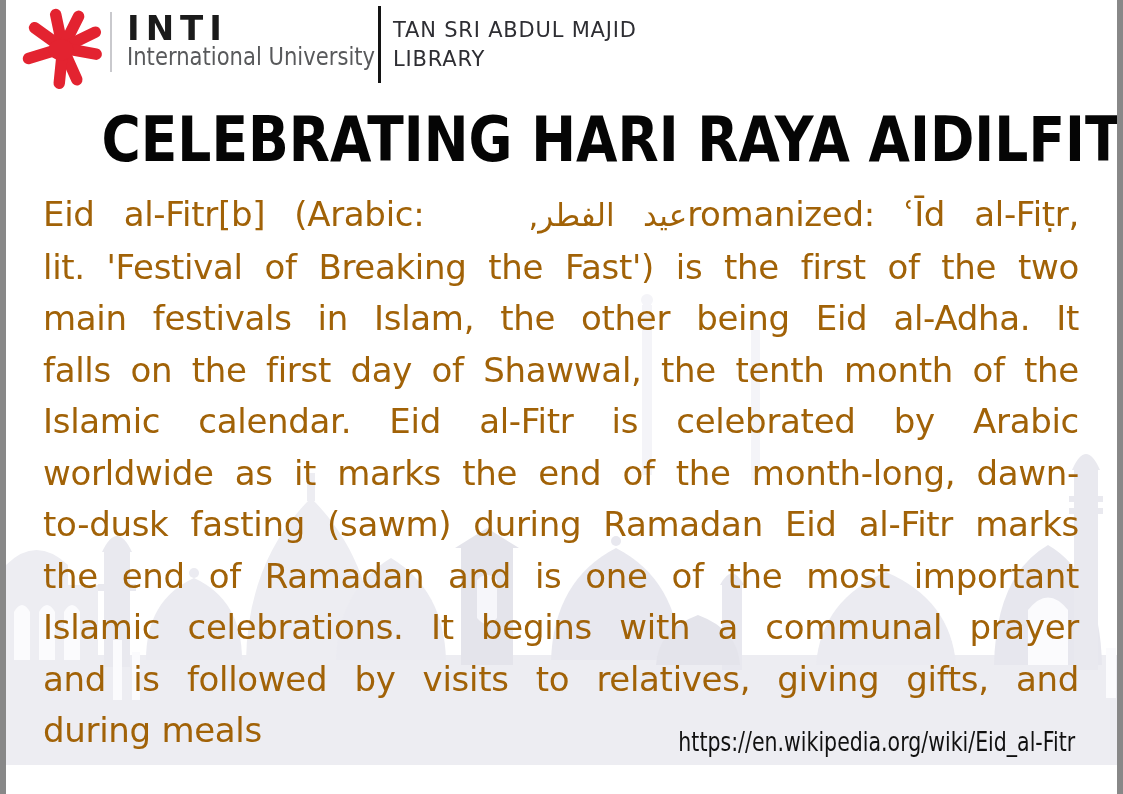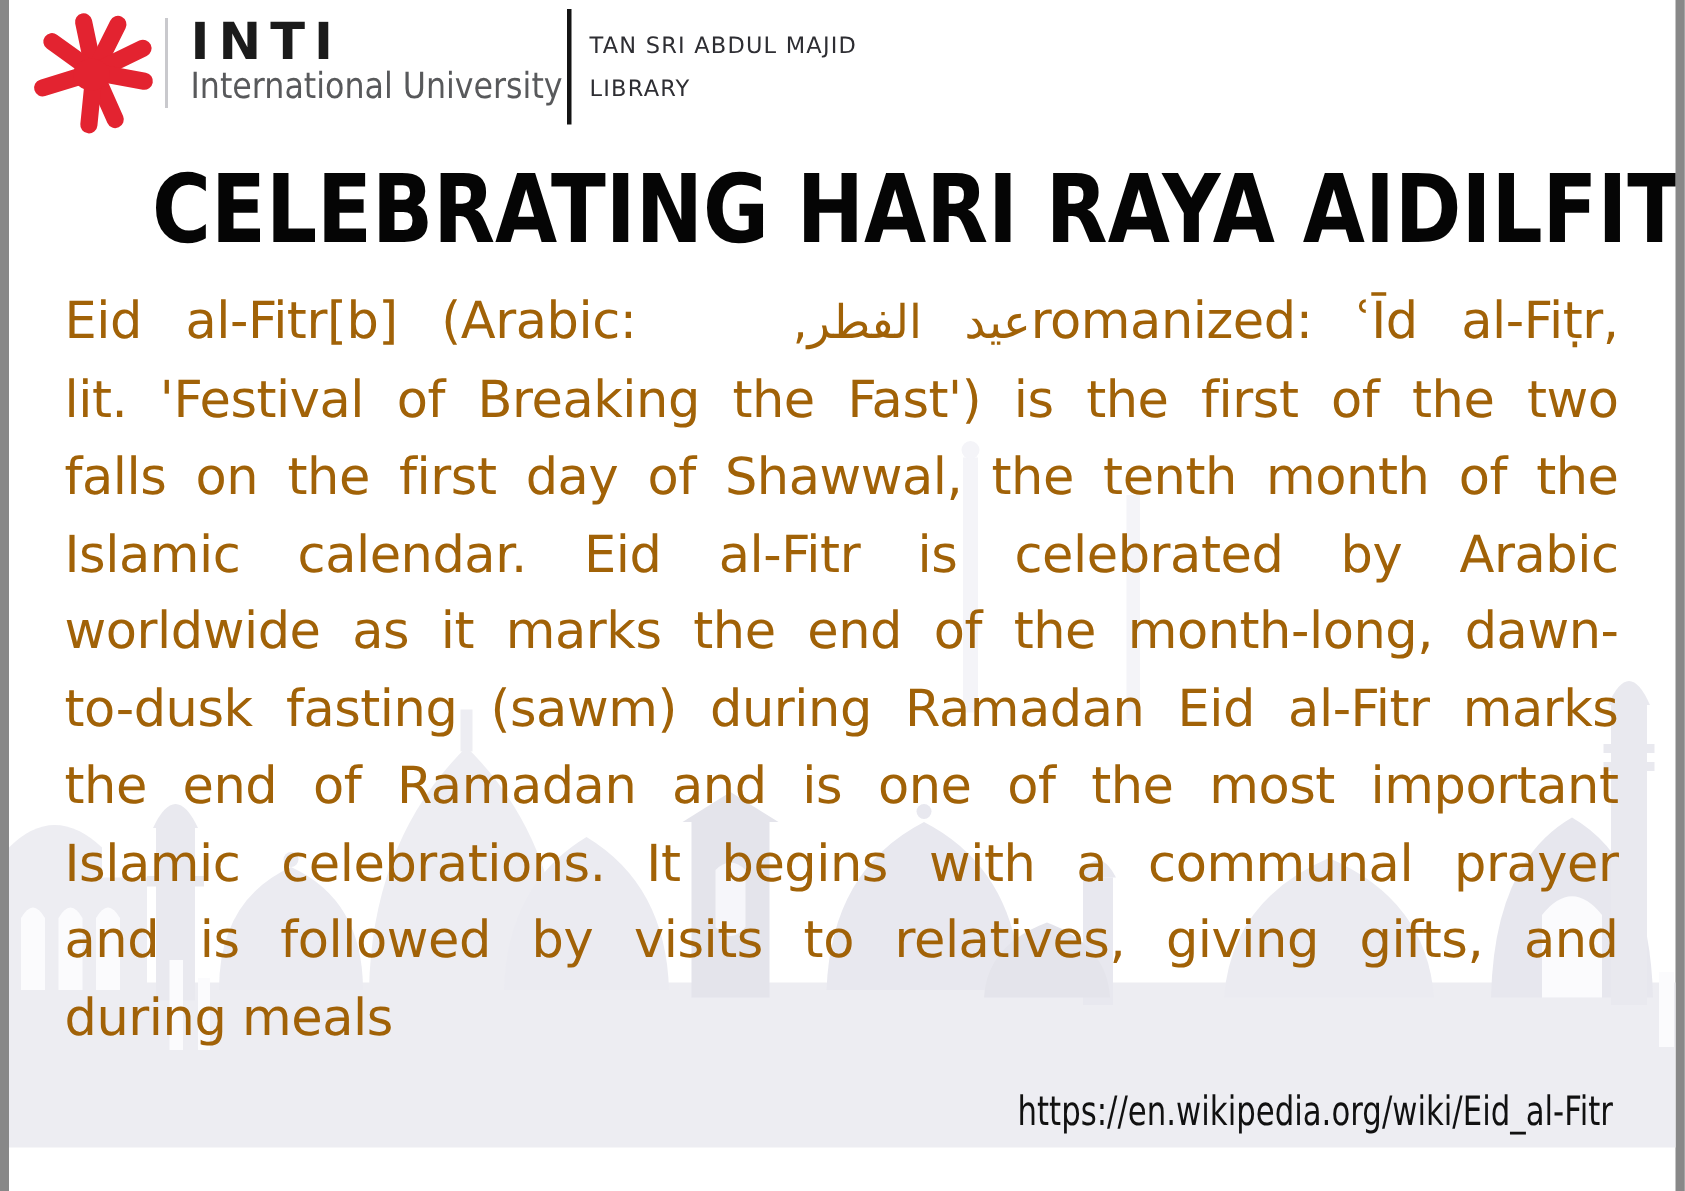--- a/index.html
+++ b/index.html
@@ -11,21 +11,21 @@
   .watermark { position:absolute; left:0; top:0; width:1123px; height:794px; z-index:0; }
   
   .header { position:absolute; top:0; left:0; width:100%; height:96px; z-index:2; }
   .logo { position:absolute; left:8px; top:4px; width:94px; height:88px; }
   .logo-divider { position:absolute; left:104px; top:12px; width:2px; height:60px; background:#c9c9cd; }
   .brand { position:absolute; left:121px; top:13px; }
   .brand-name { font-size:34px; font-weight:bold; letter-spacing:6px; color:#1b1b1b; line-height:30px; }
   .brand-subtitle { font-size:24px; color:#58595b; line-height:24px; margin-top:2px;
     white-space:nowrap; transform:scaleX(0.88); transform-origin:left center; }
   .header-divider { position:absolute; left:372px; top:6px; width:3px; height:77px; background:#141414; }
-  .library { position:absolute; left:387px; top:16px; font-size:15px; color:#2e2e33;
+  .library { position:absolute; left:387px; top:16px; font-size:21px; color:#2e2e33;
     letter-spacing:0.8px; line-height:29px; white-space:nowrap; }
   
   .title { position:absolute; top:104px; left:0; width:100%; margin:0; text-align:center;
     line-height:72px; z-index:2; }
   .title > span { display:inline-block; white-space:nowrap; font-size:63px; font-weight:bold;
     color:#050505; transform:scaleX(0.85); transform-origin:center; }
   
   .body { position:absolute; top:189px; left:37px; right:38px; z-index:2;
     font-size:34px; color:#a16207; letter-spacing:-0.3px; }
   .body .line { line-height:51.5px; text-align:justify; text-align-last:justify; text-justify:inter-word; }
@@ -126,20 +126,21 @@
 
   <h1 class="title">
     <span>CELEBRATING HARI RAYA AIDILFITRI</span>
   </h1>
 
   <main class="body">
     <div class="line"><span>Eid al-Fitr[b] (Arabic:</span>
       <span class="arabic-gap"></span>
       <span class="arabic">عيد الفطر,</span><span>romanized: ʿĪd al-Fiṭr,</span></div>
     <div class="line">lit. 'Festival of Breaking the Fast') is the first of the two</div>
+    <div class="line">main festivals in Islam, the other being Eid al-Adha. It</div>
     <div class="line">falls on the first day of Shawwal, the tenth month of the</div>
     <div class="line">Islamic calendar. Eid al-Fitr is celebrated by Arabic</div>
     <div class="line">worldwide as it marks the end of the month-long, dawn-</div>
     <div class="line">to-dusk fasting (sawm) during Ramadan Eid al-Fitr marks</div>
     <div class="line">the end of Ramadan and is one of the most important</div>
     <div class="line">Islamic celebrations. It begins with a communal prayer</div>
     <div class="line">and is followed by visits to relatives, giving gifts, and</div>
     <div class="line last">during meals</div>
   </main>
 

